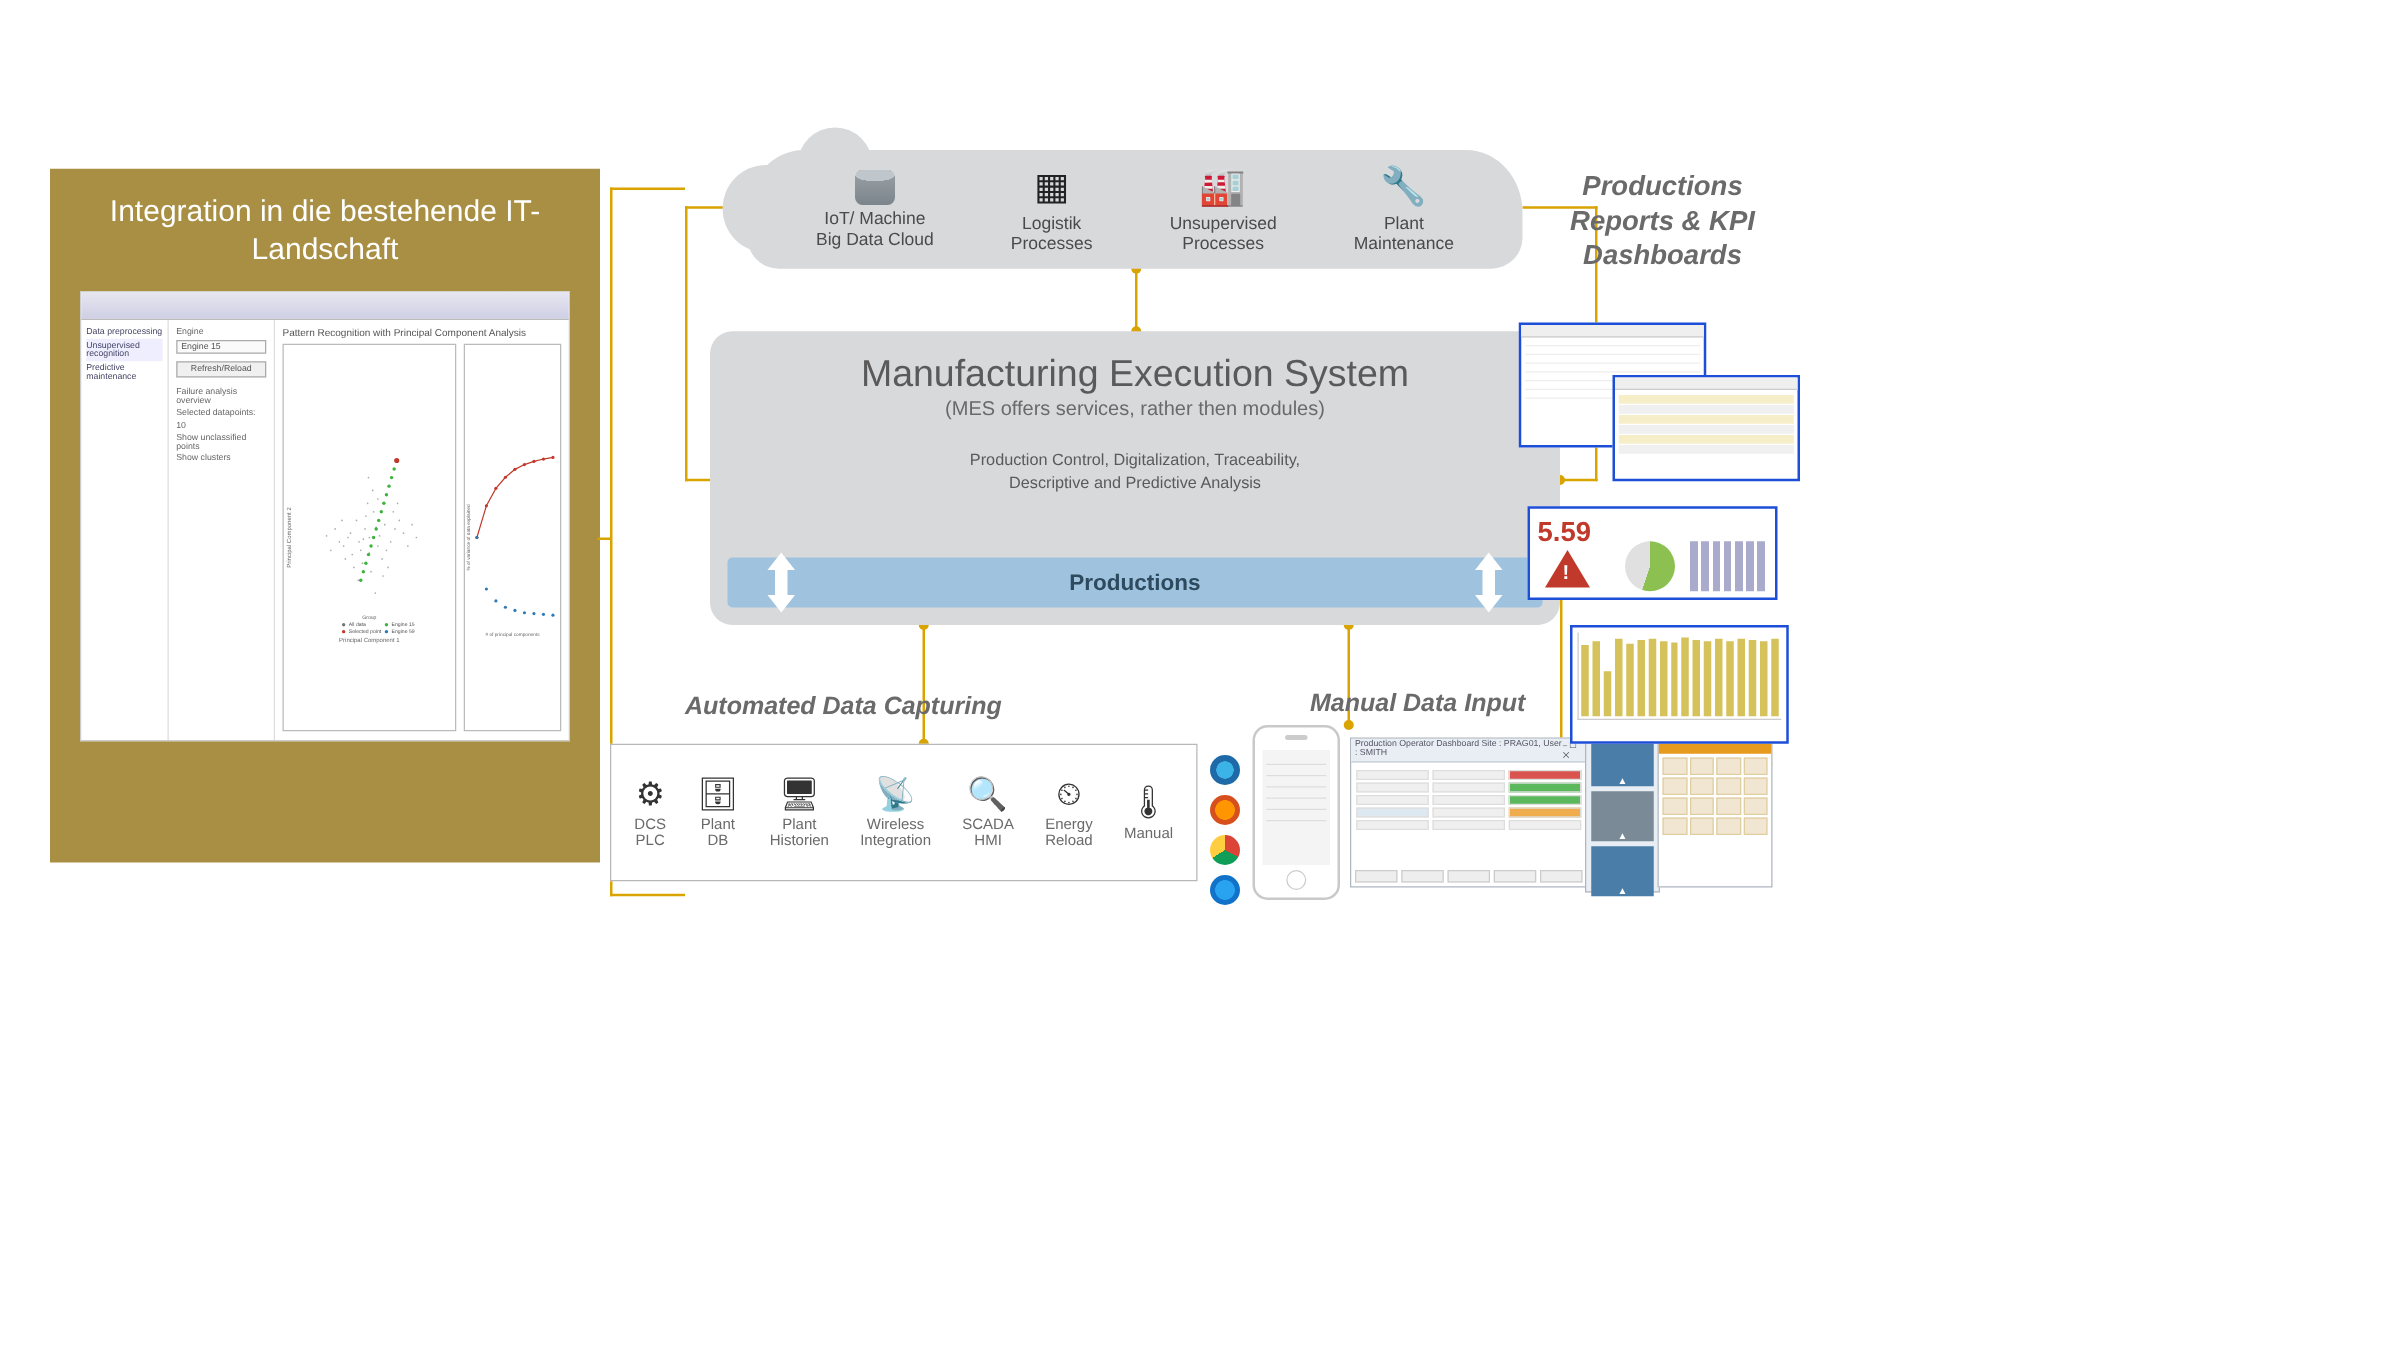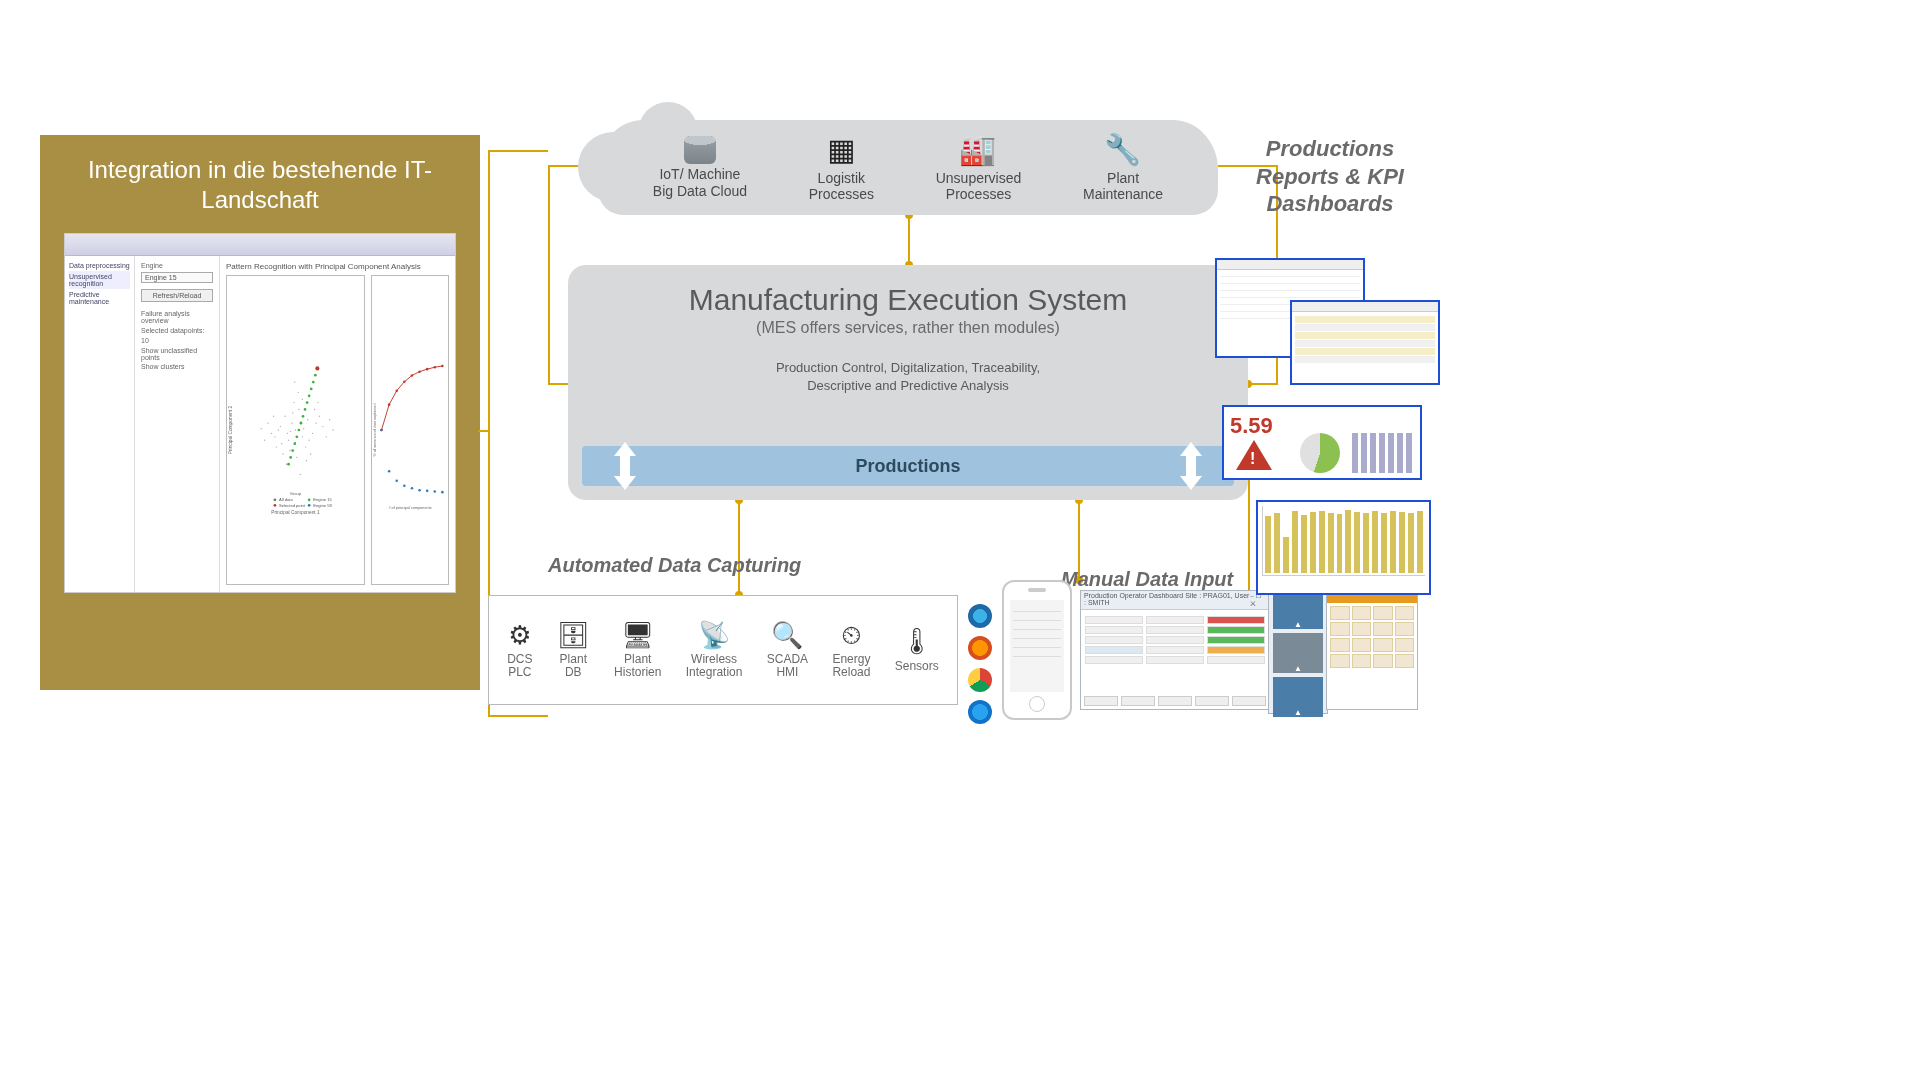--- a/index.html
+++ b/index.html
@@ -607,26 +607,26 @@
       <span>SCADA</span><br>
       <span>HMI</span>
     </div>
     <div class="auto-item">
       <span class="ico">⏲</span>
       <span>Energy</span><br>
       <span>Reload</span>
     </div>
     <div class="auto-item">
       <span class="ico">🌡</span>
-      <span>Sensors</span><br>
+      <span>Manual</span><br>
       <span></span>
     </div>
   </div>
 
-  <div class="sect-label" style="left:573px; top:432px;margin-top:16px;">Manual Data Input</div>
+  <div class="sect-label" style="left:560px; top:432px;">Manual Data Input</div>
   <div class="manual-box">
     <div class="browser-icons">
       <span style="background:radial-gradient(circle,#3bb3e6 40%,#1e6aa8 42%);"></span>
       <span style="background:radial-gradient(circle,#ff9500 45%,#d64f1d 48%);"></span>
       <span style="background:conic-gradient(#db4437 0 33%,#0f9d58 33% 66%,#ffcd40 66% 100%); position:relative;"></span>
       <span style="background:radial-gradient(circle,#29a3ef 45%,#1073c9 48%);"></span>
     </div>
     <div class="phone">
       <div class="screen">
         <div class="row">&nbsp;</div>

